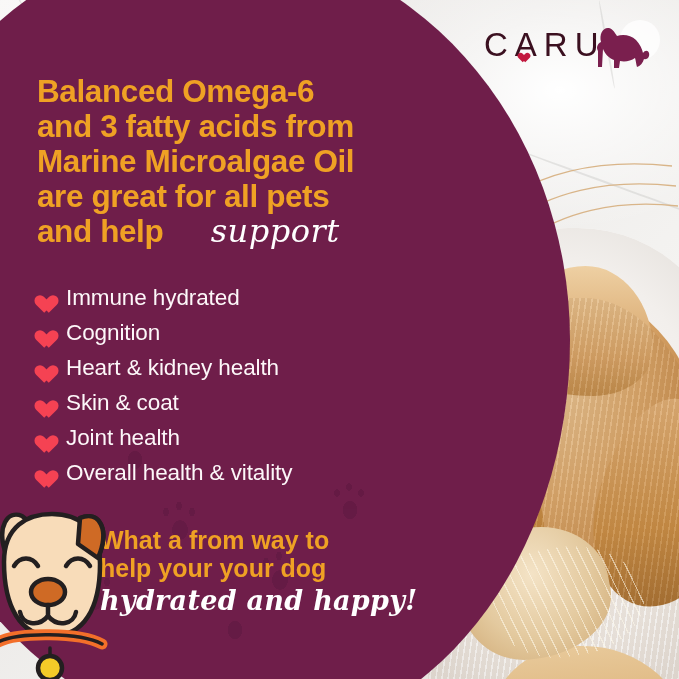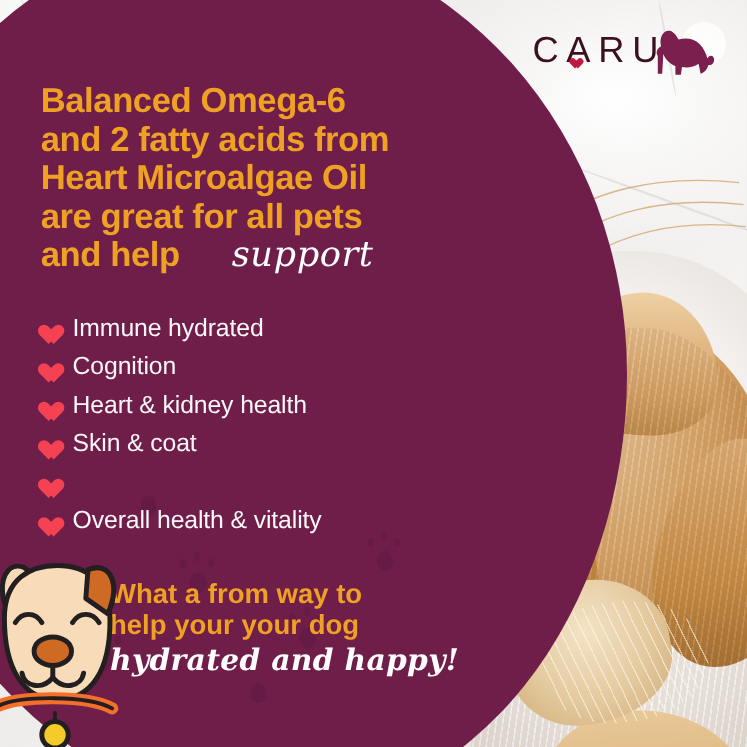--- a/index.html
+++ b/index.html
@@ -255,22 +255,22 @@
     <div id="eye"></div>
     <div id="whisk"></div>
   </div>
 
   <div id="maroon"></div>
 
   <div id="content">
 
     <div id="headline">
       <span class="ln">Balanced Omega-6</span>
-      <span class="ln">and 2 fatty acids from</span>
-      <span class="ln">Heart Microalgae Oil</span>
+      <span class="ln">and 3 fatty acids from</span>
+      <span class="ln">Marine Microalgae Oil</span>
       <span class="ln">are great for all pets</span>
       <span class="ln"><span>and help</span>
         <span class="script">support</span></span>
     </div>
 
     <div id="bullets">
       <div class="brow">
         <span class="heart"></span>
         <span class="btxt">Immune hydrated</span>
       </div>
@@ -281,20 +281,21 @@
       <div class="brow">
         <span class="heart"></span>
         <span class="btxt">Heart &amp; kidney health</span>
       </div>
       <div class="brow">
         <span class="heart"></span>
         <span class="btxt">Skin &amp; coat</span>
       </div>
       <div class="brow">
         <span class="heart"></span>
+        <span class="btxt">Joint health</span>
       </div>
       <div class="brow">
         <span class="heart"></span>
         <span class="btxt">Overall health &amp; vitality</span>
       </div>
     </div>
 
     <div id="closing">
       <span class="cl">What a from way to</span>
       <span class="cl">help your your dog</span>

